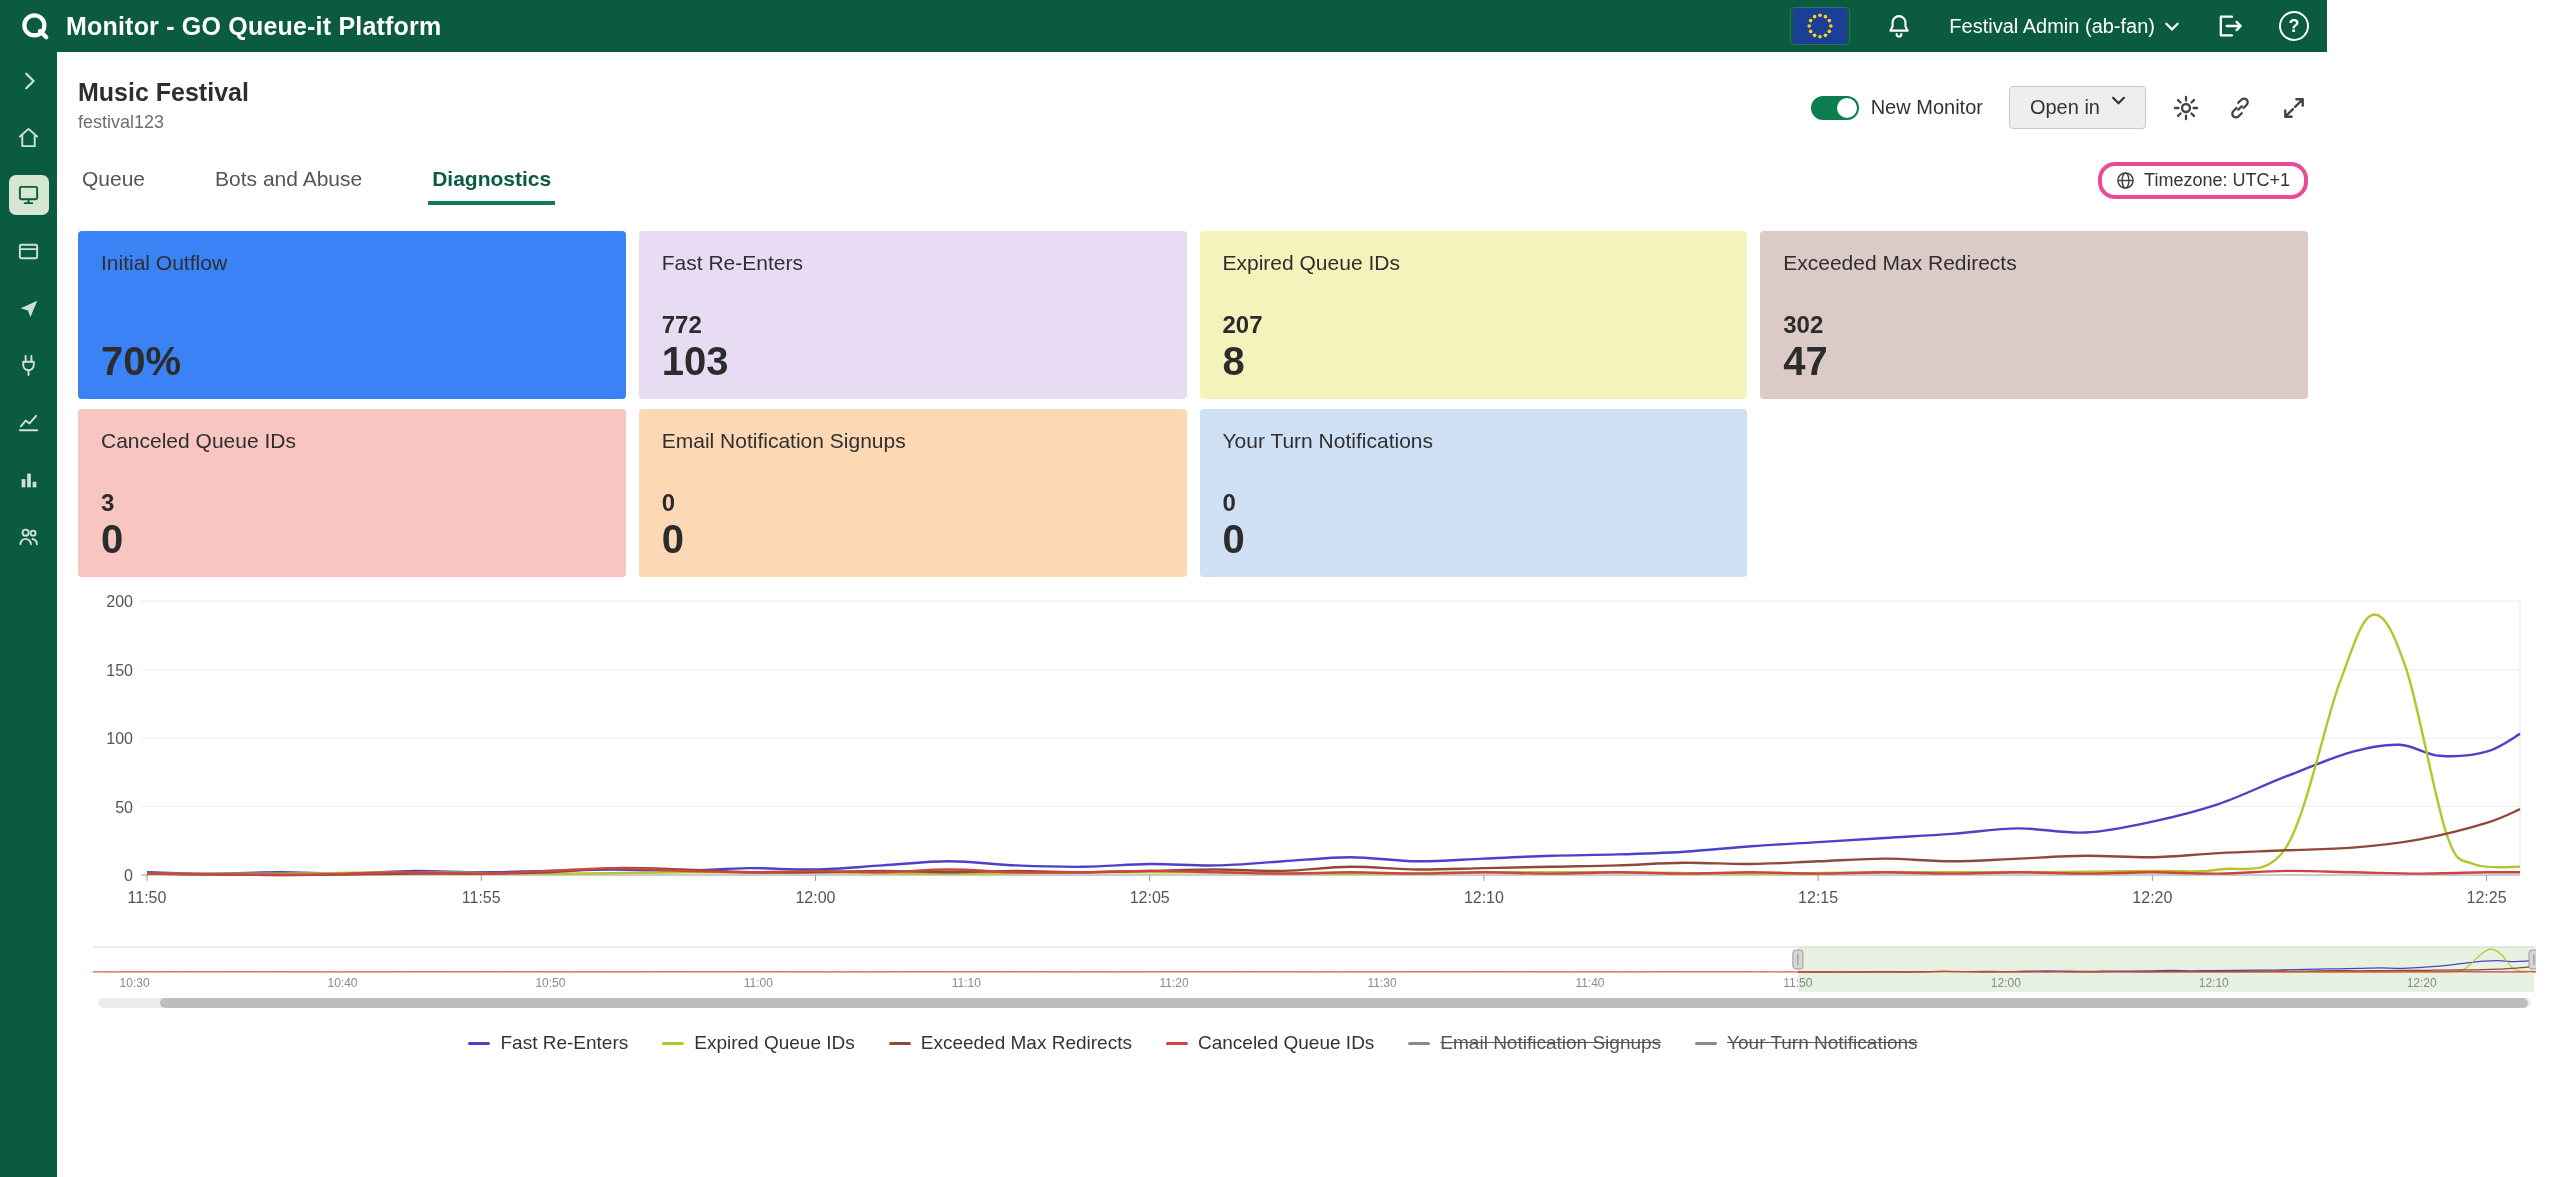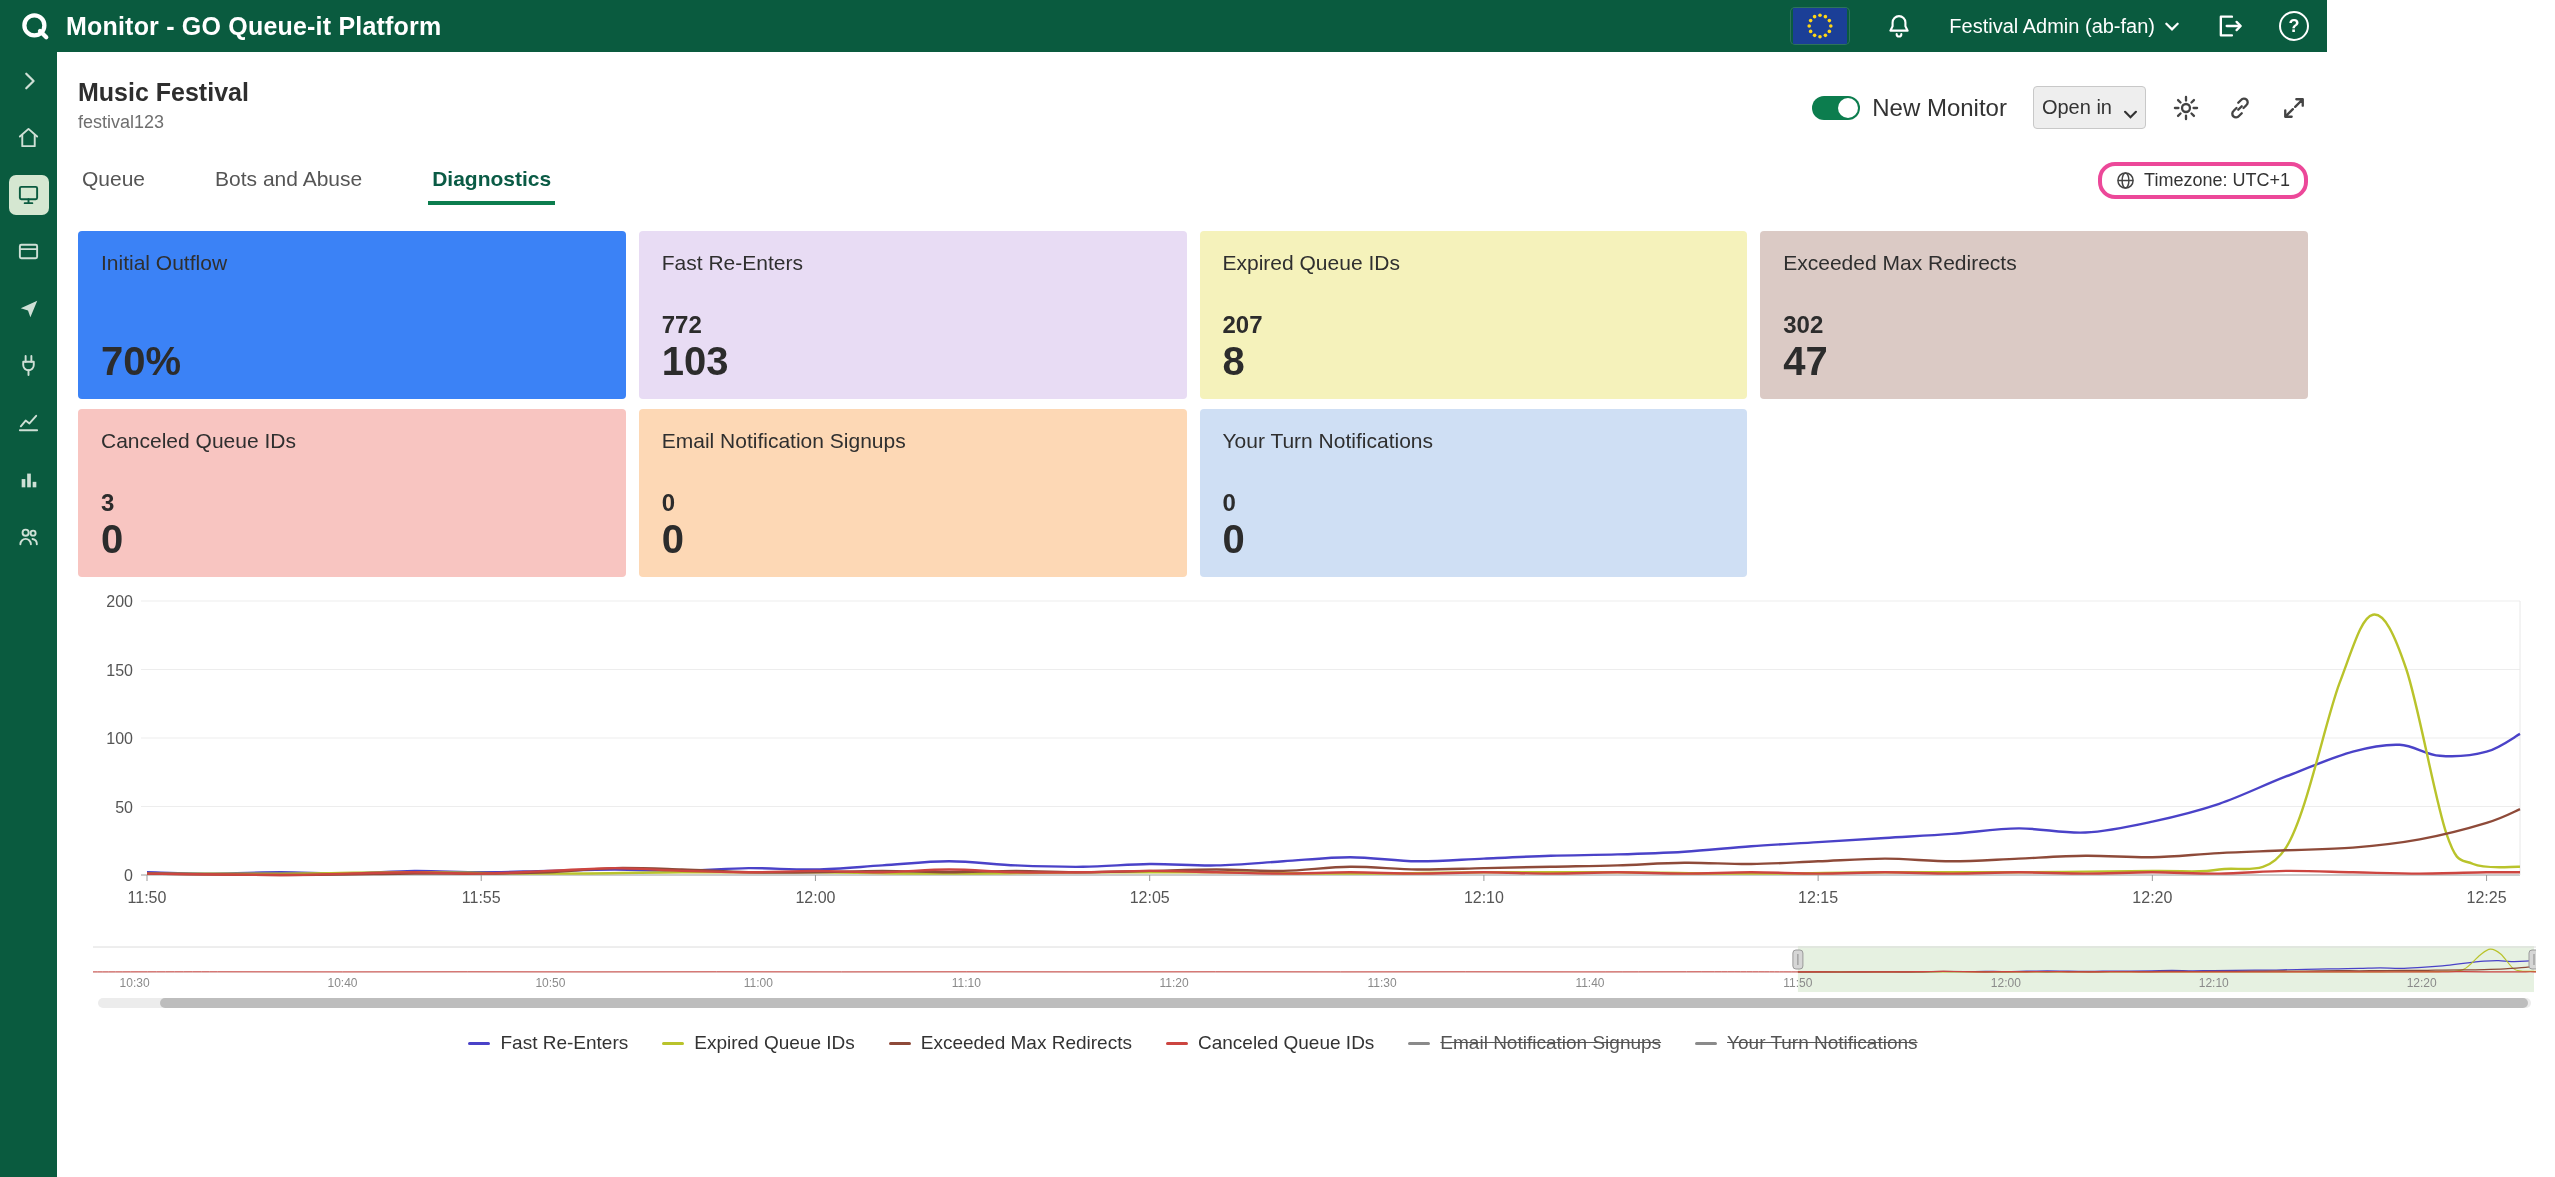--- a/index.html
+++ b/index.html
@@ -25,22 +25,22 @@
 
   
   .main { position:absolute; top:52px; left:57px; right:0; bottom:0; background:#fff; padding:26px 19px 0 21px; }
   .page-header { display:flex; align-items:flex-start; }
   .page-title { font-size:25px; font-weight:700; color:#2e2e2e; }
   .page-subtitle { font-size:18px; color:#6f6f6f; margin-top:5px; }
   .header-controls { margin-left:auto; display:flex; align-items:center; gap:26px; margin-top:8px; }
   .toggle-wrap { display:flex; align-items:center; gap:12px; cursor:pointer; }
   .toggle { width:48px; height:24px; border-radius:12px; background:#0c7d4e; position:relative; }
   .toggle .knob { position:absolute; top:2px; right:2px; width:20px; height:20px; border-radius:50%; background:#fff; }
-  .toggle-label { font-size:24px; color:#333; }
-  .open-in-btn { display:flex; align-items:flex-end; gap:12px; background:#eeeeee; border:1px solid #c8c8c8; border-radius:4px; padding:9px 8px; font-size:20px; color:#333; cursor:pointer; }
+  .toggle-label { font-size:20px; color:#333; }
+  .open-in-btn { display:flex; align-items:flex-start; gap:12px; background:#eeeeee; border:1px solid #c8c8c8; border-radius:4px; padding:9px 20px; font-size:20px; color:#333; cursor:pointer; }
   .hicon { color:#444; display:flex; align-items:center; cursor:pointer; }
 
   .tabs-row { display:flex; align-items:flex-end; margin-top:26px; }
   .tab { font-size:21px; color:#555; padding:8px 4px 14px; margin-right:62px; cursor:pointer; white-space:nowrap; }
   .tab.active { color:#0a5b45; font-weight:700; border-bottom:4px solid #0c7d4e; padding-bottom:10px; }
   .tz-pill { margin-left:auto; display:flex; align-items:center; gap:9px; border:4px solid #ec4899; border-radius:17px; padding:4px 14px; font-size:18px; color:#333; cursor:pointer; margin-bottom:6px; }
 
   
   .cards { display:grid; grid-template-columns:repeat(4,1fr); gap:10px 13px; margin-top:26px; }
   .card { height:168px; border-radius:4px; padding:20px 23px 16px; display:flex; flex-direction:column; }

